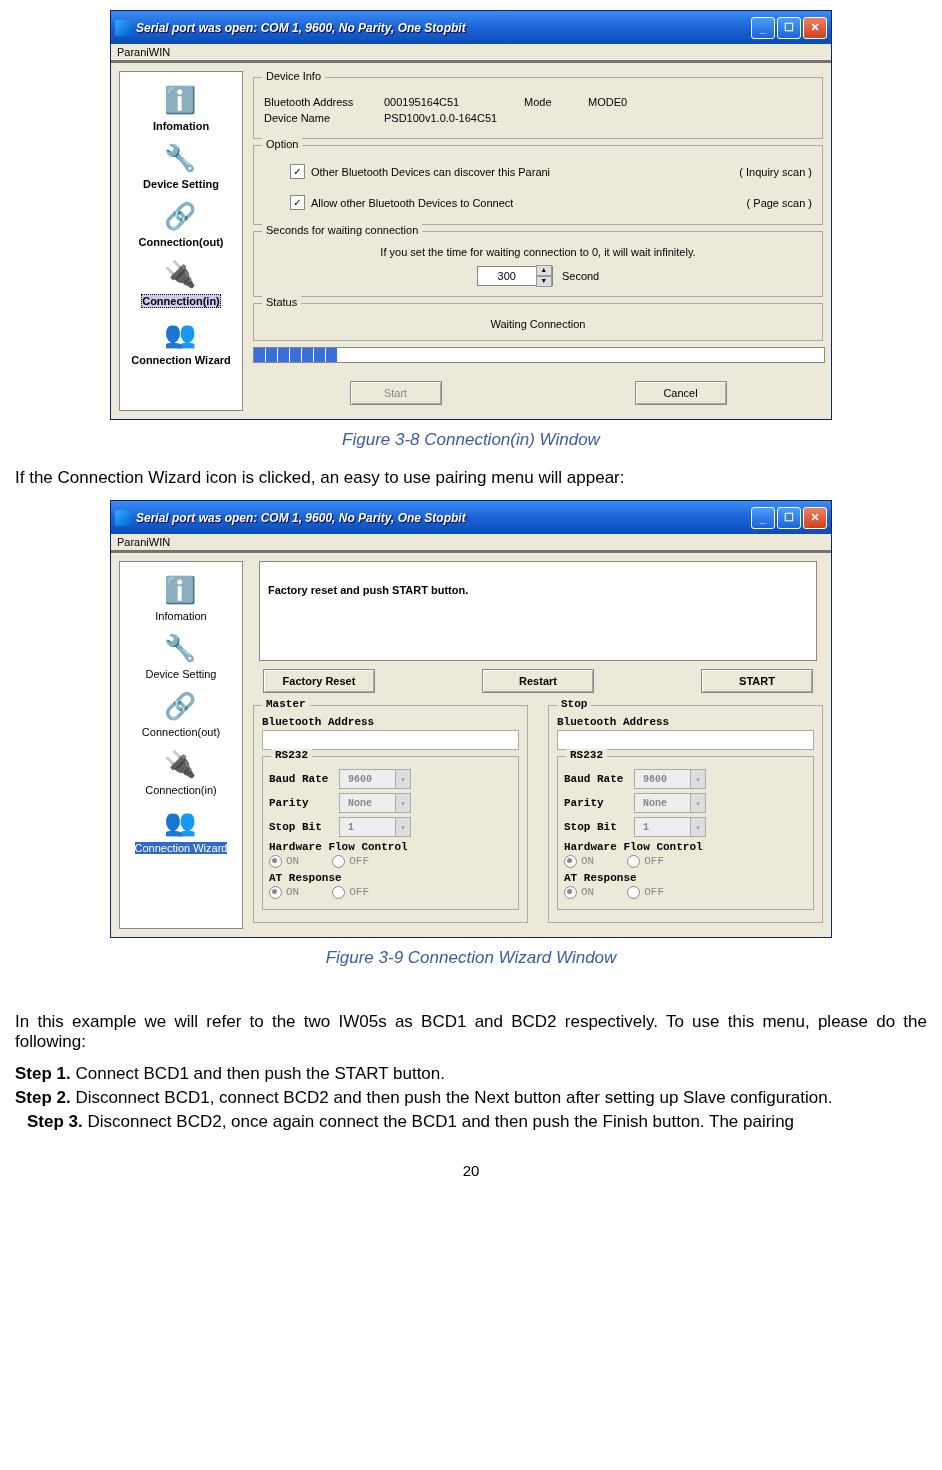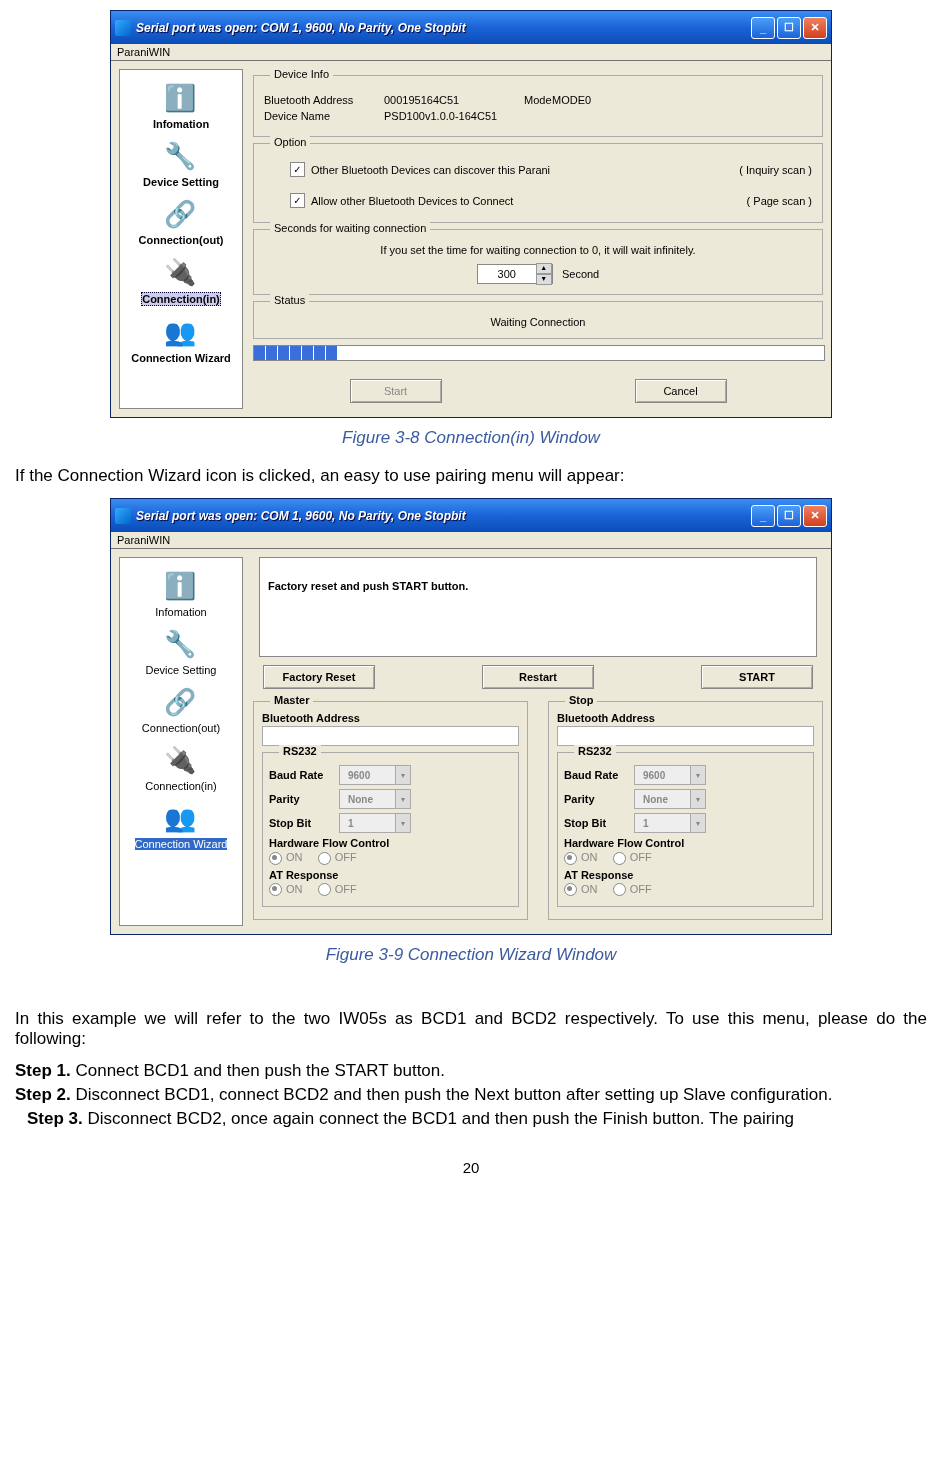--- a/index.html
+++ b/index.html
@@ -52,21 +52,21 @@
     display:flex; align-items:center; justify-content:center;
     font-size:11px; font-weight:bold; color:#fff;
   }
   .win-btn.min, .win-btn.max { background: linear-gradient(#4a9ef8,#1c63d8); }
   .win-btn.close { background: linear-gradient(#f08060,#d04020); }
 
   .menubar {
     background:#ece9d8;
     font-size:11px;
     padding:2px 6px;
-    border-bottom:1px solid #737373;
+    border-bottom:3px solid #737373;
     color:#000;
   }
 
   .win-body { display:flex; padding:8px; }
   .sidebar {
     width: 118px;
     background:#fff;
     border:1px solid #888;
     padding:6px 2px;
     display:flex; flex-direction:column;
@@ -95,21 +95,21 @@
 
   .fieldset {
     border:1px solid #aaa;
     margin:6px 0;
     position:relative;
     padding:14px 10px 10px 10px;
     background:#ece9d8;
   }
   .fieldset .legend {
     position:absolute;
-    top:-8px; left:16px;
+    top:-8px; left:8px;
     background:#ece9d8;
     padding:0 4px;
     font-size:11px;
   }
   .row { display:flex; align-items:center; margin:4px 0; }
   .row .lbl { width:120px; }
   .chk {
     width:13px; height:13px;
     background:#fff; border:1px solid #888;
     display:inline-flex; align-items:center; justify-content:center;
@@ -156,21 +156,21 @@
     margin:2px 0 18px 0;
   }
   .body-para {
     font-size:17px;
     margin:12px 0;
     text-align:justify;
   }
   .page-num { text-align:center; font-size:15px; margin-top:30px; }
 
   
-  .wz-fields { display:flex; gap:20px; }
+  .wz-fields { display:flex; gap:20px;font-family:Liberation Mono, monospace; }
   .wz-col { flex:1; }
   .toprow-btns { display:flex; justify-content:space-between; padding:0 10px; margin:8px 0 6px 0; }
   .select-faux {
     display:inline-flex; align-items:center;
     background:#eee; border:1px solid #aaa;
     height:18px; width:70px; color:#888;
   }
   .select-faux .sv { flex:1; padding:0 8px; font-size:10px; font-weight:bold; }
   .select-faux .sar { width:14px; height:100%; background:#ddd; border-left:1px solid #aaa; display:flex; align-items:center; justify-content:center; font-size:8px; }
   .radio { width:11px; height:11px; border:1px solid #888; border-radius:50%; display:inline-block; background:#fff; margin-right:4px; vertical-align:middle; }
@@ -227,21 +227,21 @@
         </div>
       </div>
 
       <div class="main-pane">
 
         <div class="fieldset">
           <div class="legend">Device Info</div>
           <div class="row">
             <span class="lbl">Bluetooth Address</span>
             <span style="width:140px">000195164C51</span>
-            <span style="width:28px">Mode</span>
+            <span style="width:64px">Mode</span>
             <span>MODE0</span>
           </div>
           <div class="row">
             <span class="lbl">Device Name</span>
             <span>PSD100v1.0.0-164C51</span>
           </div>
         </div>
 
         <div class="fieldset">
           <div class="legend">Option</div>

